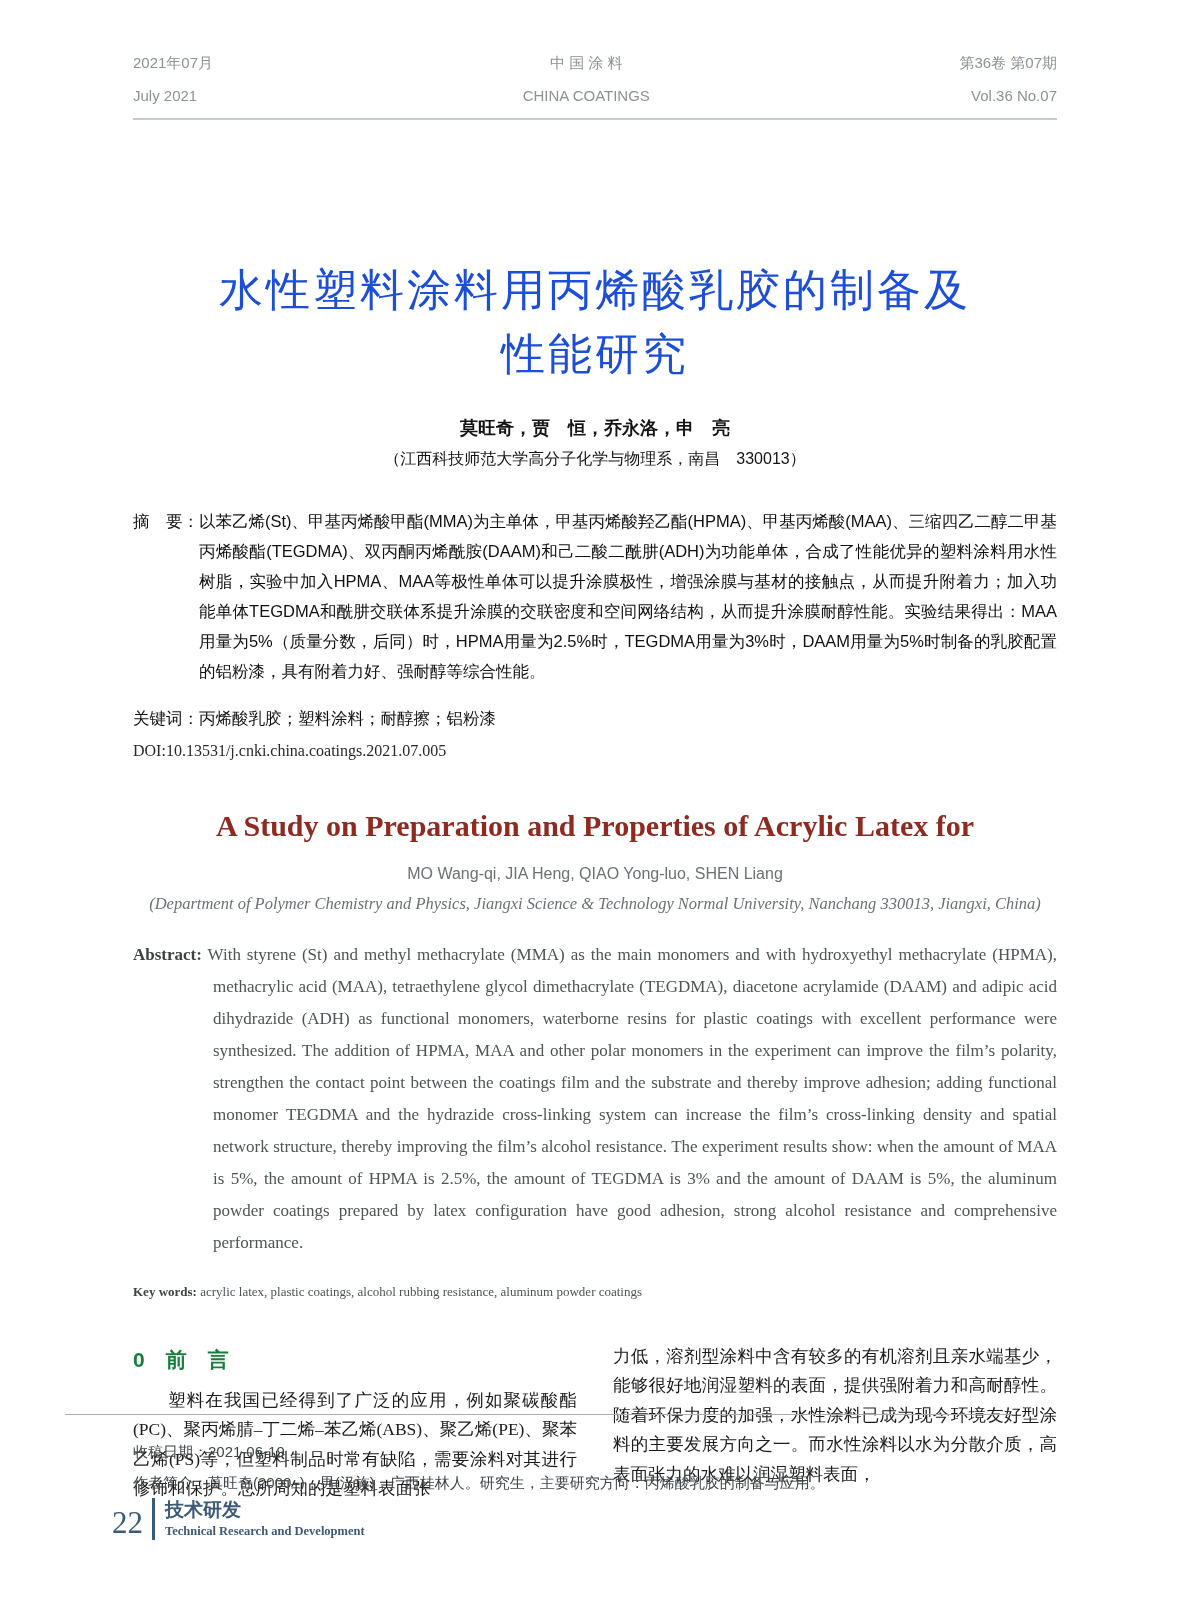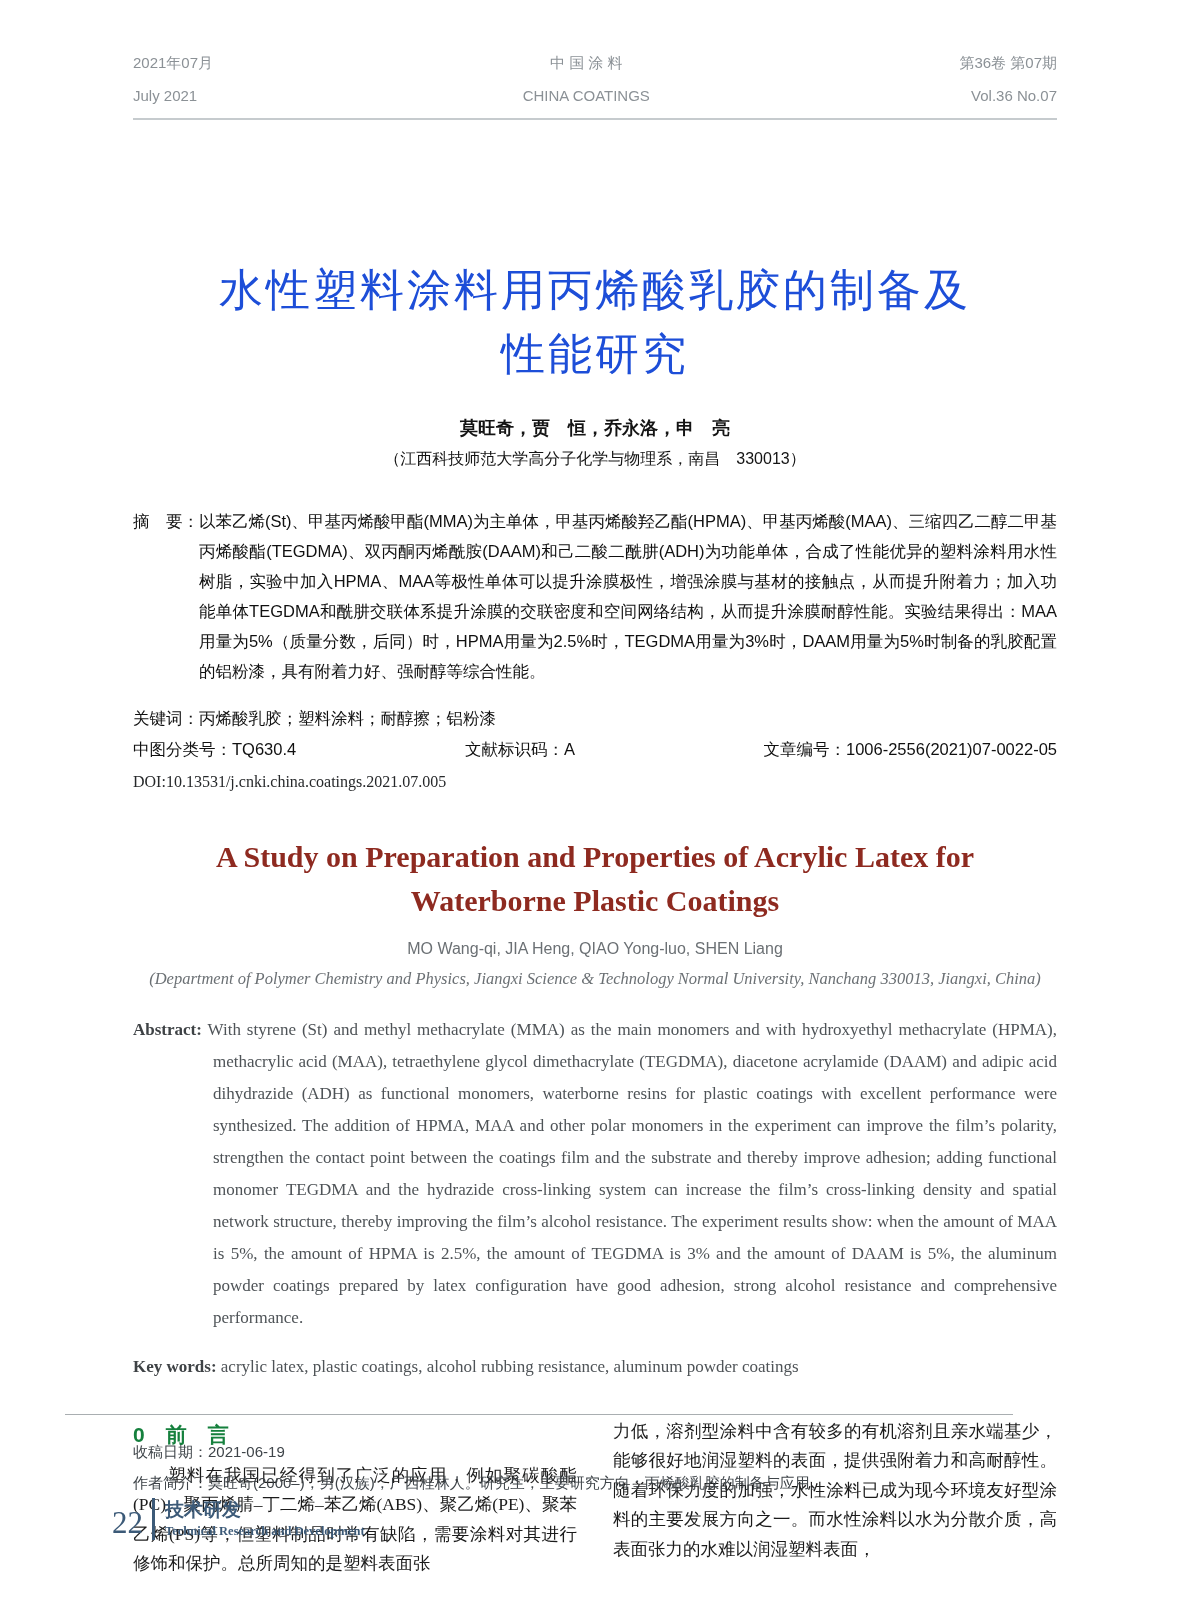--- a/index.html
+++ b/index.html
@@ -38,21 +38,21 @@
               font-size:30px; line-height:44px; }
   .authors-en { margin-top:17px; text-align:center; color:#6b7074; font-size:16px; }
   .affil-en { margin-top:7px; text-align:center; color:#6b7074;
               font-family:"Liberation Serif", serif; font-style:italic;
               font-size:16.5px; line-height:27px; }
   .abstract-en { margin-top:22px; font-family:"Liberation Serif", serif;
                  font-size:17px; line-height:32px; color:#4e5357;
                  text-align:justify; padding-left:80px; text-indent:-80px; }
   .abstract-en .lbl, .keywords-en .lbl { font-weight:bold; color:#3e4245; }
   .keywords-en { margin-top:1px; font-family:"Liberation Serif", serif;
-                 font-size:17px; line-height:32px; color:#4e5357;
+                 font-size:13px; line-height:32px; color:#4e5357;
                  padding-left:92px; text-indent:-92px; }
 
   
   .columns { display:flex; margin-top:34px; }
   .col-left { width:444px; margin-right:36px; }
   .col-right { width:444px; }
   .sec-heading { color:#15803d; font-size:21px; font-weight:bold; margin:4px 0 12px 0; }
   .body-text { font-family:"Liberation Serif", serif; font-size:17.5px;
                line-height:29.5px; text-align:justify; color:#1b1b1b; margin:0; }
   .indent-first { text-indent:2em; }
@@ -99,31 +99,25 @@
       <div>性能研究</div>
     </div>
 
     <div class="authors-zh">莫旺奇，贾　恒，乔永洛，申　亮</div>
     <div class="affil-zh">（江西科技师范大学高分子化学与物理系，南昌　330013）</div>
 
     <p class="abstract-zh"><span class="lbl">摘　要：</span><span>以苯乙烯(St)、甲基丙烯酸甲酯(MMA)为主单体，甲基丙烯酸羟乙酯(HPMA)、甲基丙烯酸(MAA)、三缩四乙二醇二甲基丙烯酸酯(TEGDMA)、双丙酮丙烯酰胺(DAAM)和己二酸二酰肼(ADH)为功能单体，合成了性能优异的塑料涂料用水性树脂，实验中加入HPMA、MAA等极性单体可以提升涂膜极性，增强涂膜与基材的接触点，从而提升附着力；加入功能单体TEGDMA和酰肼交联体系提升涂膜的交联密度和空间网络结构，从而提升涂膜耐醇性能。实验结果得出：MAA用量为5%（质量分数，后同）时，HPMA用量为2.5%时，TEGDMA用量为3%时，DAAM用量为5%时制备的乳胶配置的铝粉漆，具有附着力好、强耐醇等综合性能。</span></p>
 
     <div class="keywords-zh"><span>关键词：</span><span>丙烯酸乳胶；塑料涂料；耐醇擦；铝粉漆</span></div>
 
-    <div class="class-row">
-      <div class="c1">中图分类号：TQ630.4</div>
-      <div class="c2">文献标识码：A</div>
-      <div class="c3">文章编号：1006-2556(2021)07-0022-05</div>
-    </div>
 
     <div class="doi">DOI:10.13531/j.cnki.china.coatings.2021.07.005</div>
 
     <div class="title-en">
       <div>A Study on Preparation and Properties of Acrylic Latex for</div>
-      <div>Waterborne Plastic Coatings</div>
     </div>
 
     <div class="authors-en">MO Wang-qi, JIA Heng, QIAO Yong-luo, SHEN Liang</div>
     <div class="affil-en">(Department of Polymer Chemistry and Physics, Jiangxi Science &amp; Technology Normal University, Nanchang 330013, Jiangxi, China)</div>
 
     <p class="abstract-en"><span class="lbl">Abstract:</span><span> </span><span>With styrene (St) and methyl methacrylate (MMA) as the main monomers and with hydroxyethyl methacrylate (HPMA), methacrylic acid (MAA), tetraethylene glycol dimethacrylate (TEGDMA), diacetone acrylamide (DAAM) and adipic acid dihydrazide (ADH) as functional monomers, waterborne resins for plastic coatings with excellent performance were synthesized. The addition of HPMA, MAA and other polar monomers in the experiment can improve the film’s polarity, strengthen the contact point between the coatings film and the substrate and thereby improve adhesion; adding functional monomer TEGDMA and the hydrazide cross-linking system can increase the film’s cross-linking density and spatial network structure, thereby improving the film’s alcohol resistance. The experiment results show: when the amount of MAA is 5%, the amount of HPMA is 2.5%, the amount of TEGDMA is 3% and the amount of DAAM is 5%, the aluminum powder coatings prepared by latex configuration have good adhesion, strong alcohol resistance and comprehensive performance.</span></p>
 
     <p class="keywords-en"><span class="lbl">Key words:</span><span> </span><span>acrylic latex, plastic coatings, alcohol rubbing resistance, aluminum powder coatings</span></p>
 
     <div class="columns">

